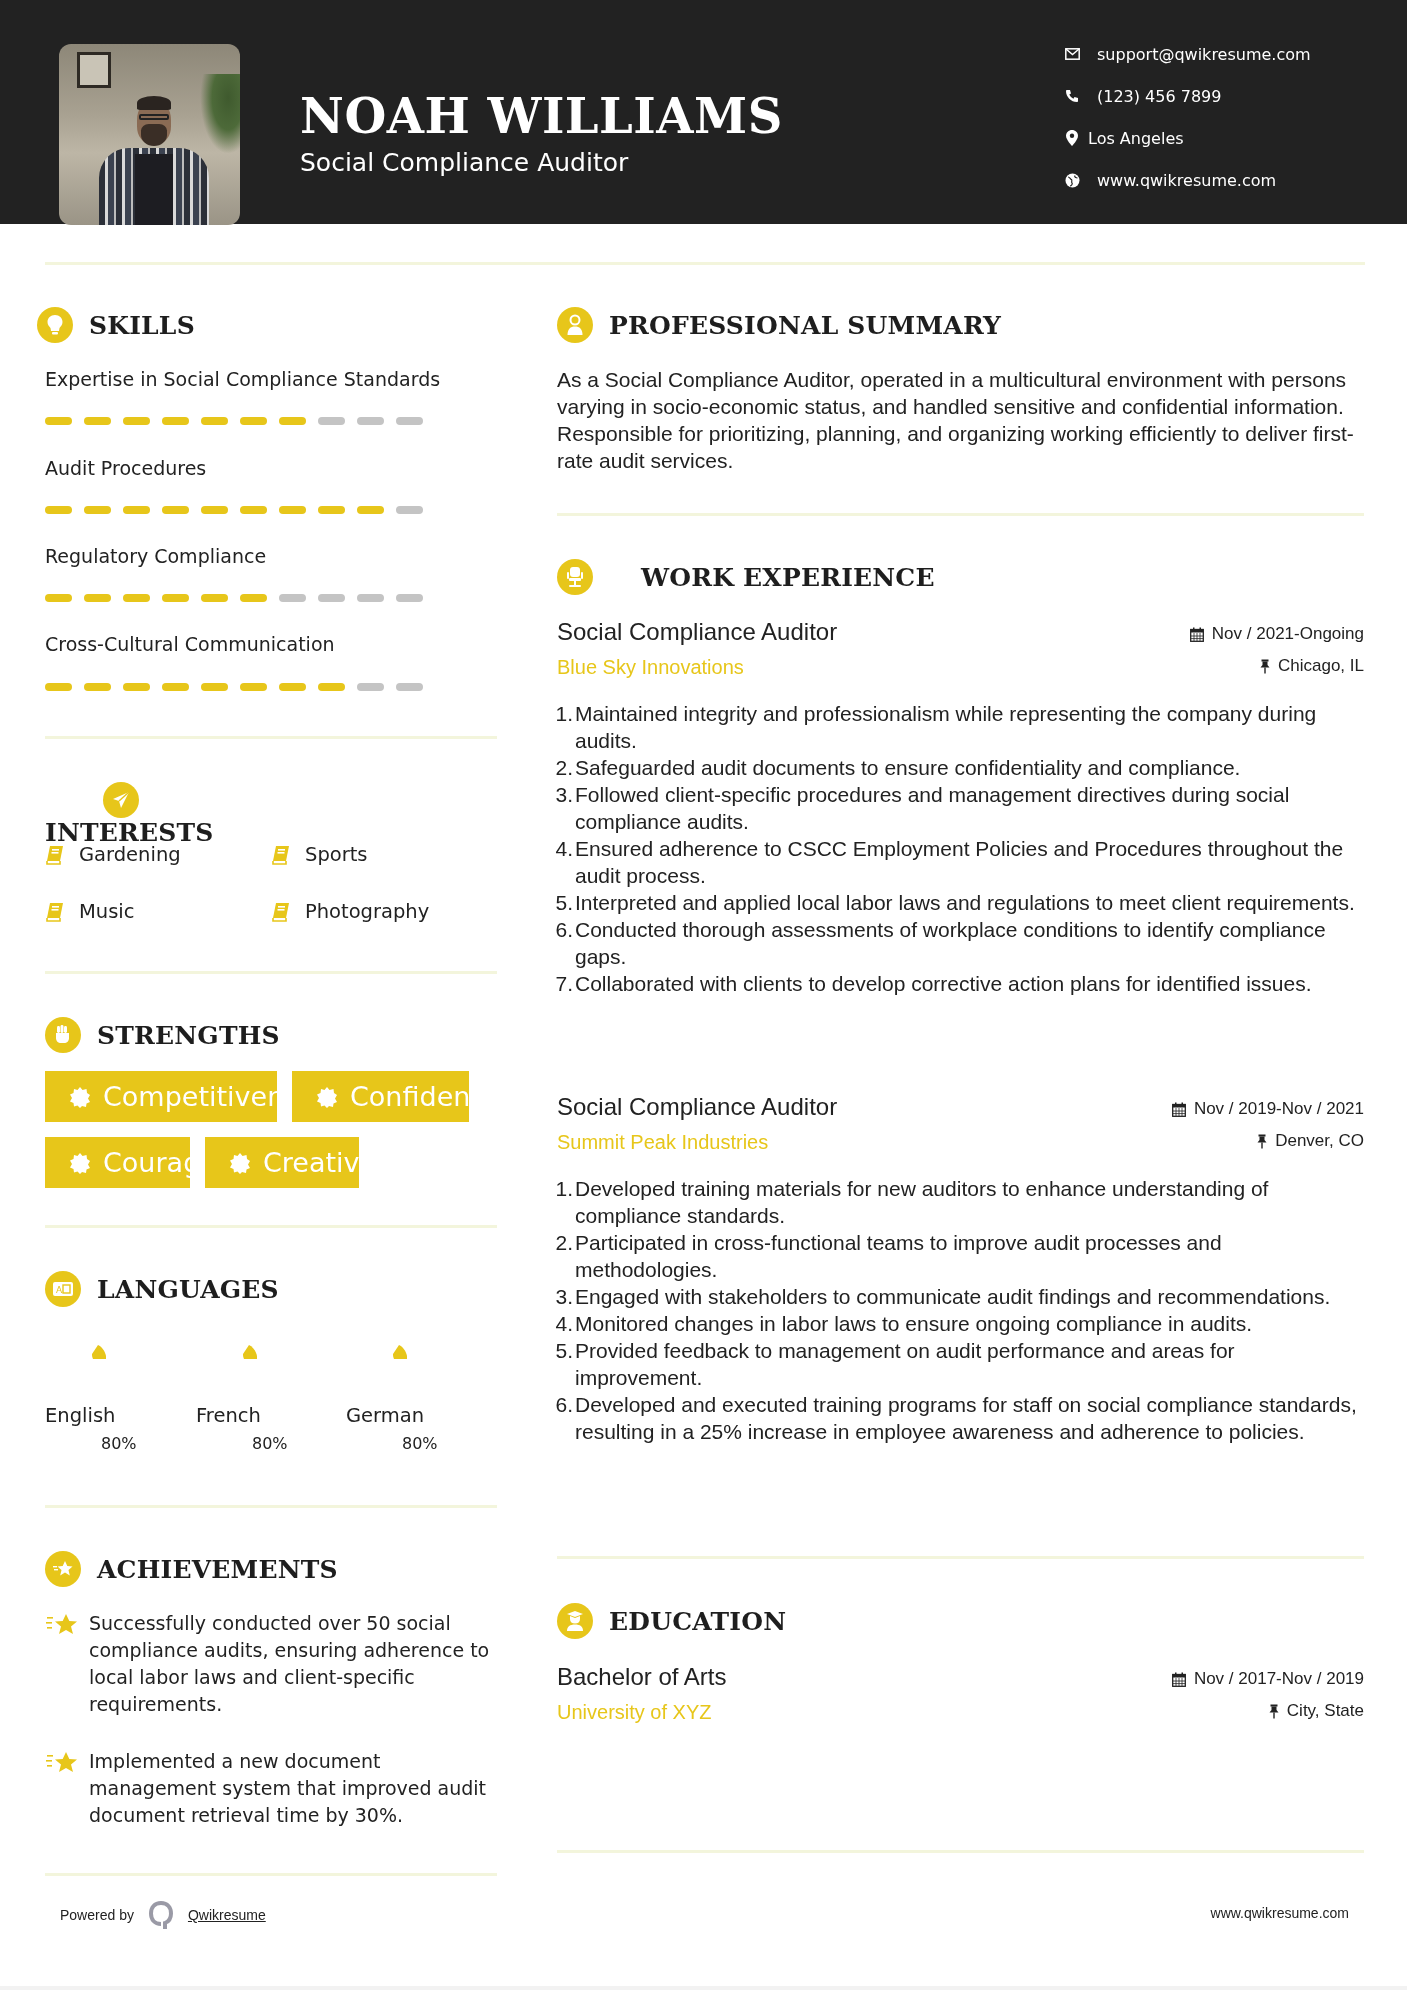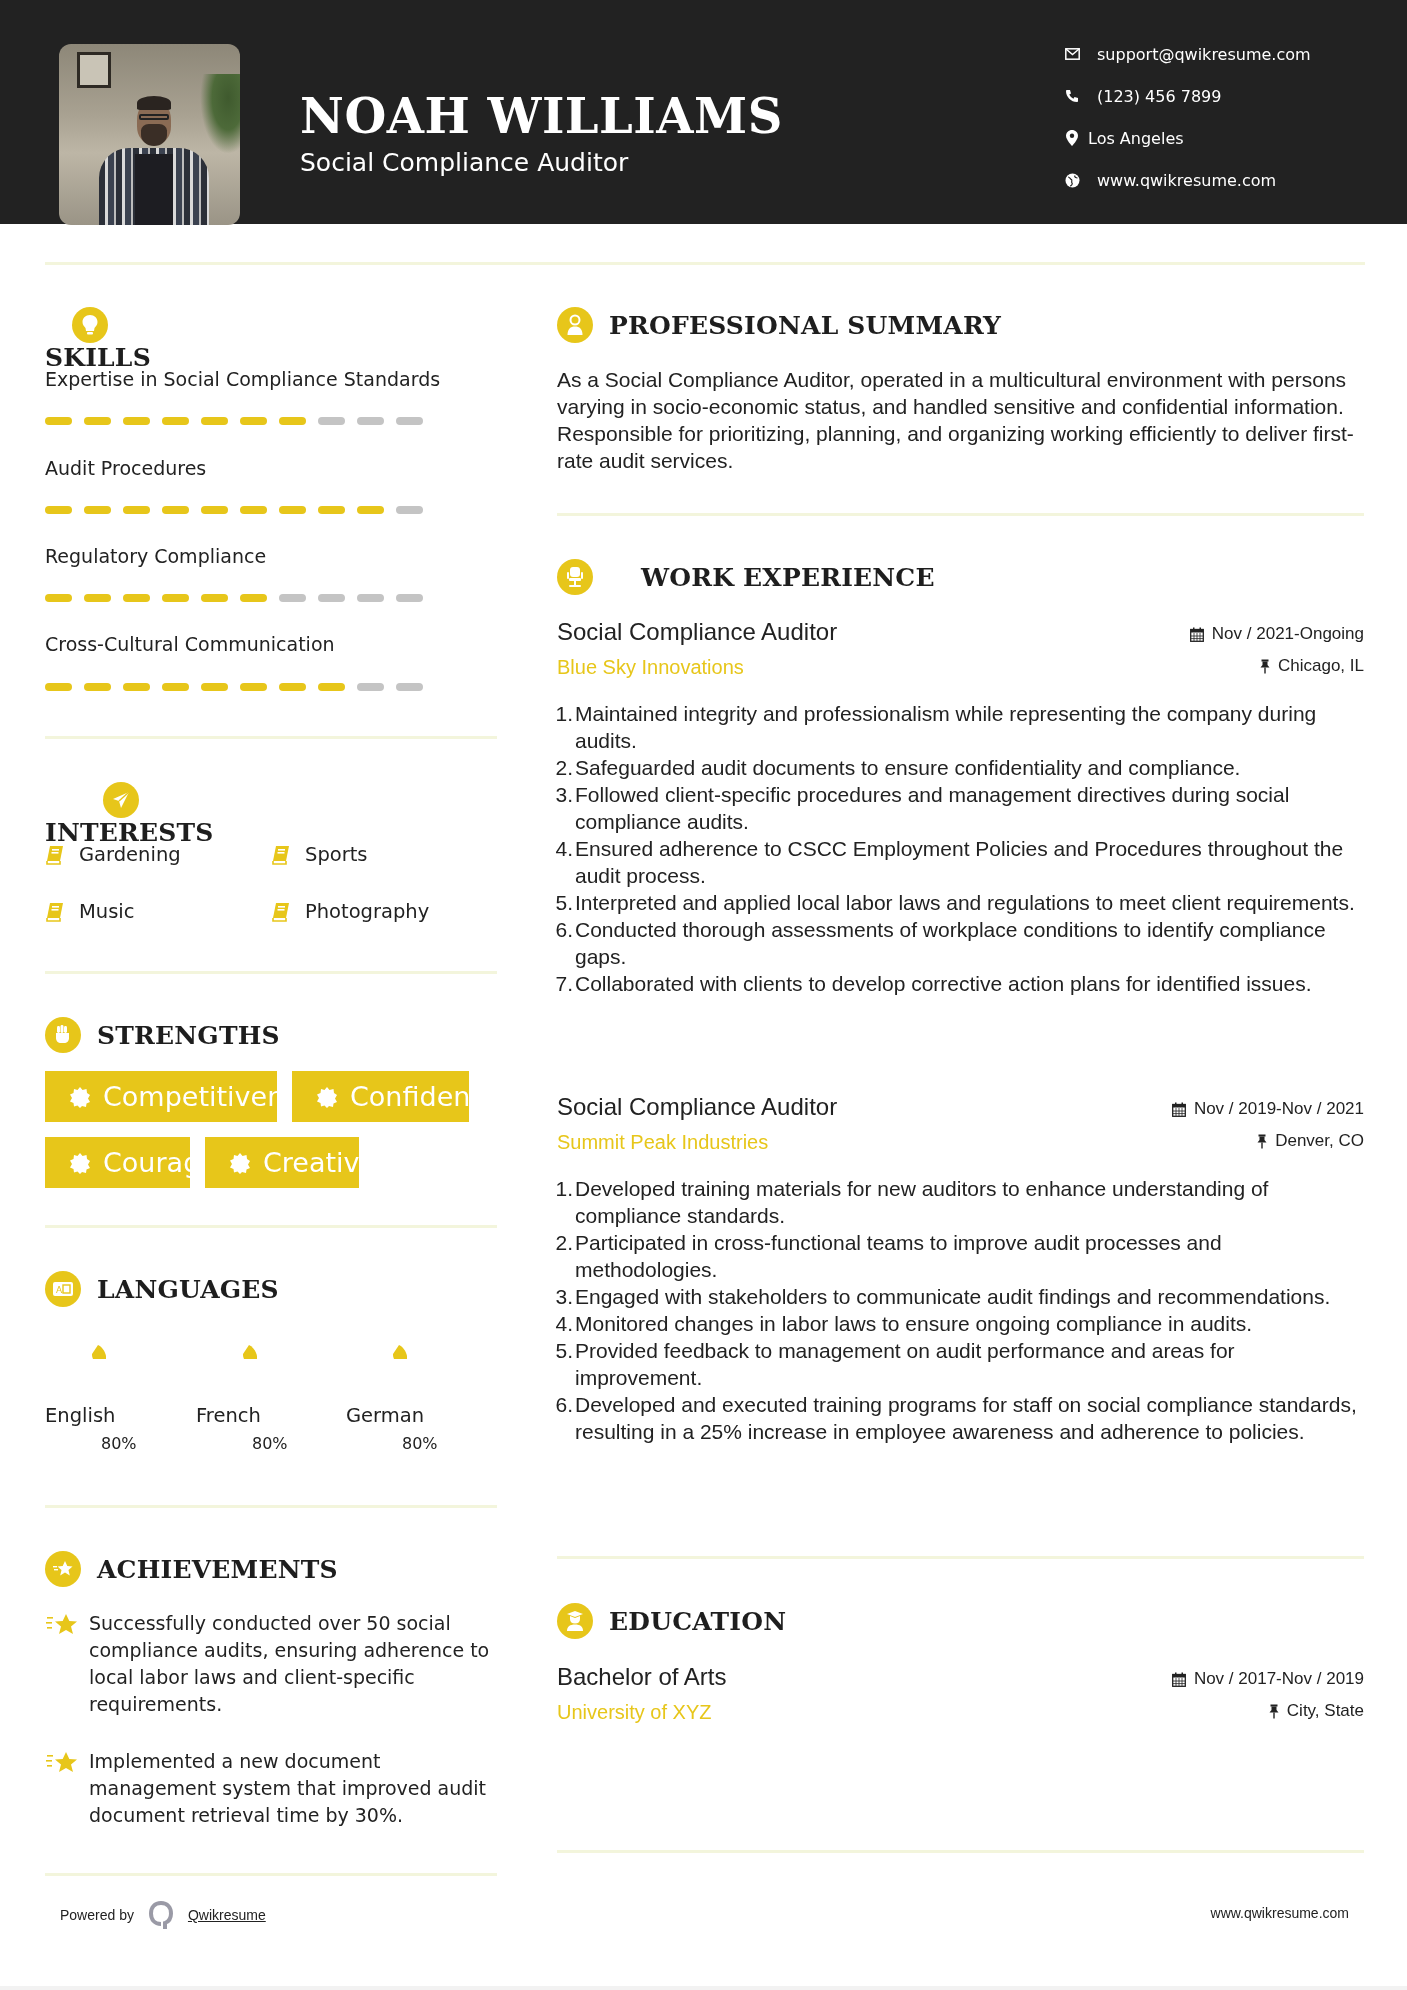--- a/index.html
+++ b/index.html
@@ -121,21 +121,21 @@
           <circle cx="7.5" cy="7.5" r="7" fill="#fff"></circle>
           <path d="M3 4 C5 4 5 6 6.5 6.5 C7.5 7 6 9 7 10 C8 11 6 13 5 13 M10 2.5 C9 4 11 5 12.5 5" fill="none" stroke="#222" stroke-width="1.2"></path>
         </svg>
     </span>
     <span>www.qwikresume.com</span>
   </div>
 </div>
 
 <div class="hr" style="left:45px; top:262px; width:1320px;"></div>
 
-<div class="sec-head" style="left:45px; top:307px;flex-direction:column;">
+<div class="sec-head" style="left:37px; top:307px;">
   <span class="sec-icon">
     <svg width="18" height="22" viewBox="0 0 18 22">
         <path d="M9 1 C4.6 1 1.5 4.2 1.5 8 C1.5 10.8 3.2 12.4 4.5 14 L5 17 L13 17 L13.5 14 C14.8 12.4 16.5 10.8 16.5 8 C16.5 4.2 13.4 1 9 1 Z" fill="#fff"></path>
         <rect x="6" y="18" width="6" height="2.5" rx="1" fill="#fff"></rect>
       </svg>
   </span>
   <span class="sec-title">SKILLS</span>
 </div>
 
 <div class="skill-label" style="top:368px">Expertise in Social Compliance Standards</div>

